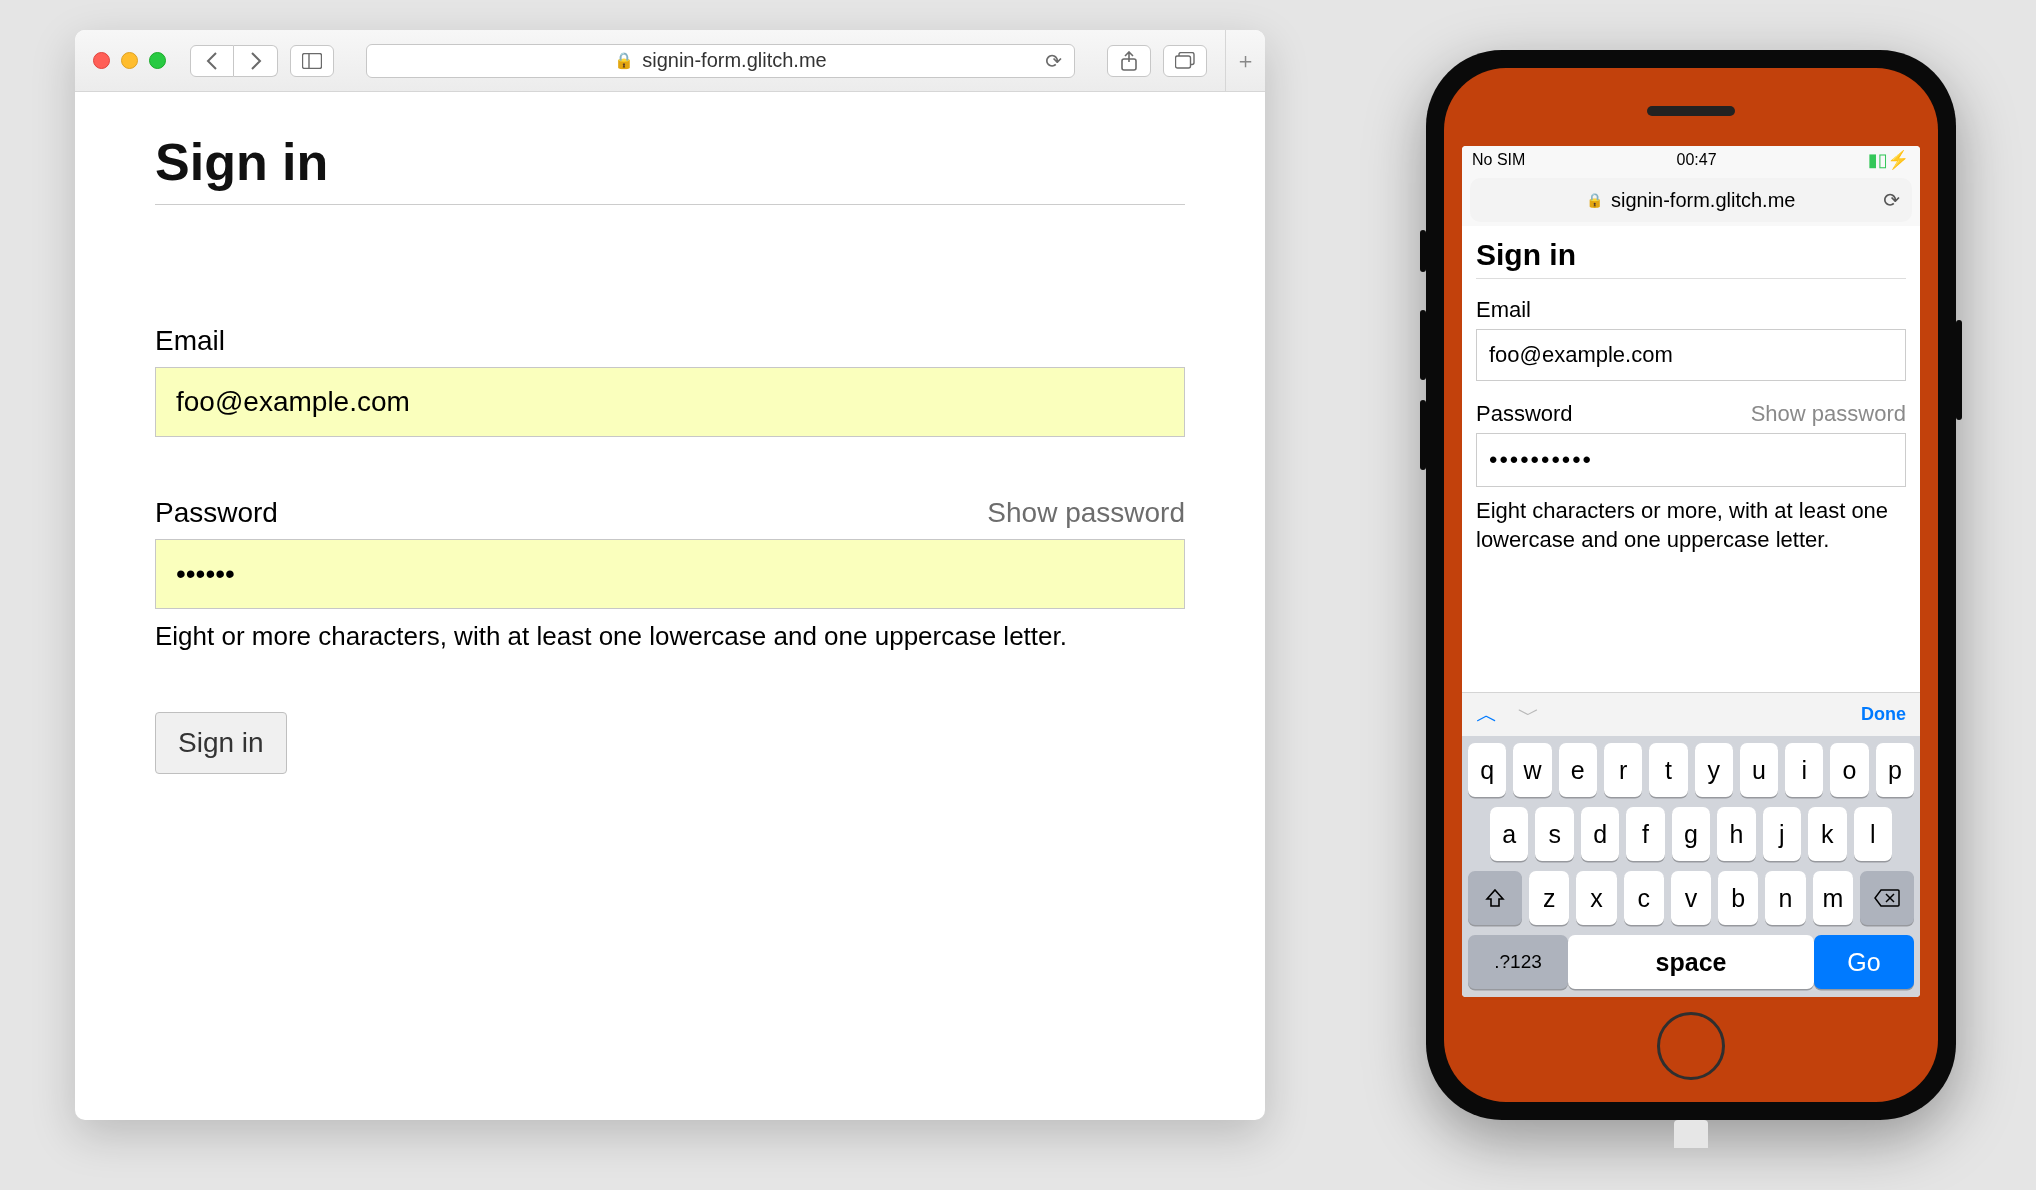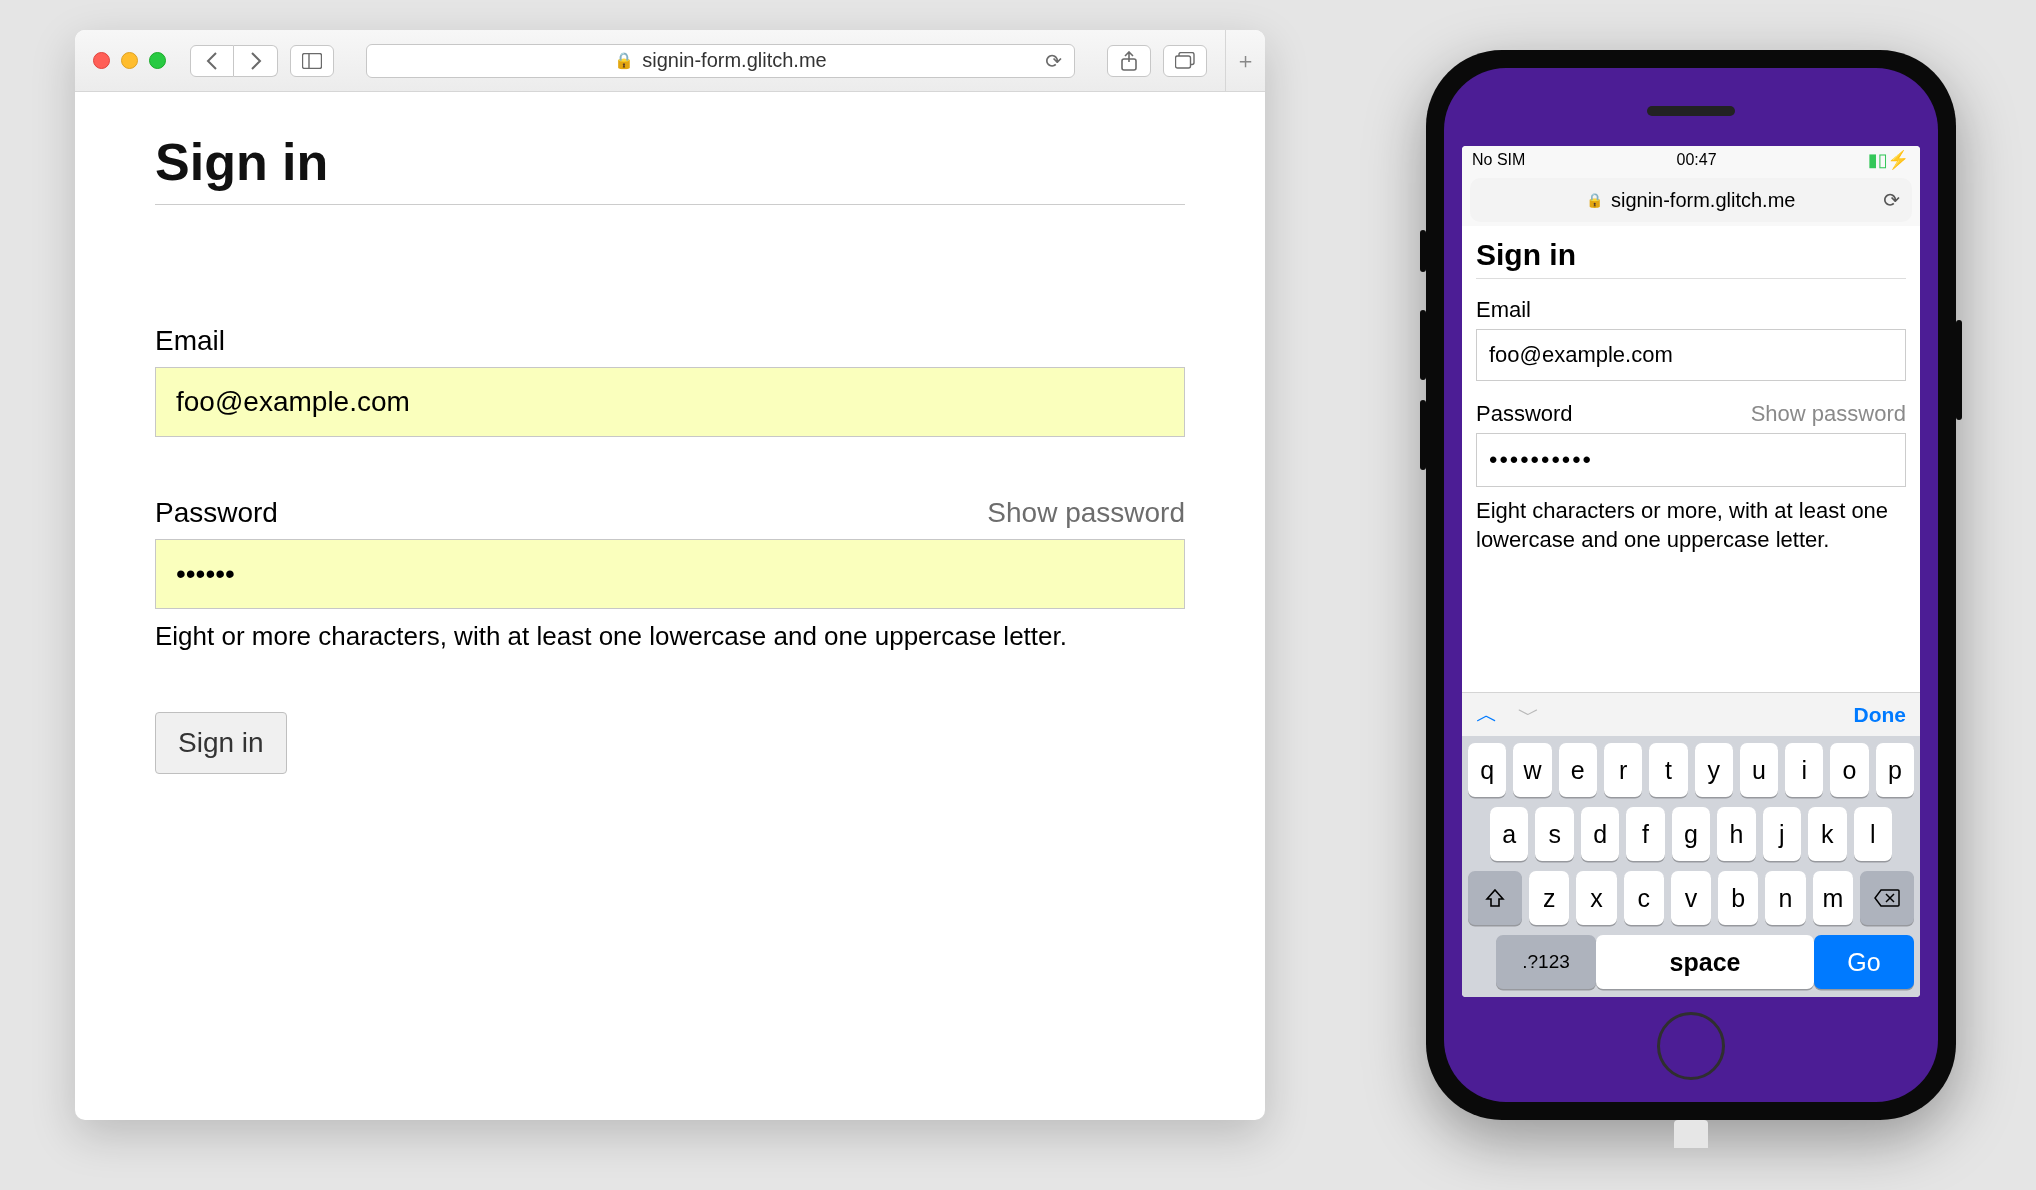--- a/index.html
+++ b/index.html
@@ -93,21 +93,21 @@
       padding: 18px;
       box-shadow: 0 20px 60px rgba(0,0,0,0.35);
     }
     .iphone-side-btn{position:absolute; background:#0a0a0a; border-radius:4px;}
     .sb-left1{left:-6px; top:180px; width:6px; height:42px;}
     .sb-left2{left:-6px; top:260px; width:6px; height:70px;}
     .sb-left3{left:-6px; top:350px; width:6px; height:70px;}
     .sb-right{right:-6px; top:270px; width:6px; height:100px;}
 
     .iphone-inner{
-      width:100%; height:100%; background:#4c1d95; border-radius:62px;
+      width:100%; height:100%; background:#c2410c; border-radius:62px;
       padding: 78px 18px 105px 18px; position:relative;
     }
     .speaker{
       position:absolute; top:38px; left:50%; transform:translateX(-50%);
       width:88px; height:10px; background:#222; border-radius:6px;
     }
     .home-btn{
       position:absolute; bottom:22px; left:50%; transform:translateX(-50%);
       width:68px; height:68px; border:3px solid #2f2f2f; border-radius:50%;
     }
@@ -143,35 +143,35 @@
     .m-input.pw{font-size:24px; letter-spacing:2px; margin-bottom:10px;}
     .m-hint{font-size:22px; color:#000; line-height:1.3;}
 
     .kb-acc{
       height:44px; background:#f3f3f3; border-top:1px solid #d4d4d4;
       display:flex; align-items:center; justify-content:space-between; padding:0 14px;
     }
     .kb-acc .arrows span{font-size:22px;}
     .arrow-up{color:#007aff;}
     .arrow-down{color:#b8b8b8; margin-left:14px;}
-    .kb-done{color:#007aff; font-weight:600; font-size:21px;}
+    .kb-done{color:#007aff; font-weight:600; font-size:18px;}
 
     .keyboard{background:#d2d5db; padding:7px 6px 8px;}
     .kb-row{display:flex; gap:7px; justify-content:center; margin-bottom:10px;}
     .key{
       background:#fff; border-radius:7px; height:54px; flex:1;
       display:flex; align-items:center; justify-content:center;
       font-size:25px; color:#000;
       box-shadow:0 1.5px 0 rgba(0,0,0,.28);
     }
     .kb-row.r2{padding:0 22px;}
     .key.fn{background:#aeb3bd;}
     .key.shift{flex:0 0 54px;}
     .key.bksp{flex:0 0 54px;}
-    .kb-bottom{display:flex; margin-left:28px;}
+    .kb-bottom{display:flex; }
     .key.num{flex:0 0 100px; background:#aeb3bd; font-size:19px;}
     .key.space{flex:1;font-weight:bold;}
     .key.go{flex:0 0 100px; background:#007aff; color:#fff;}
   </style>
 </head>
 <body>
 
 <div class="safari-window">
   <div class="safari-toolbar">
     <div class="traffic-lights">

